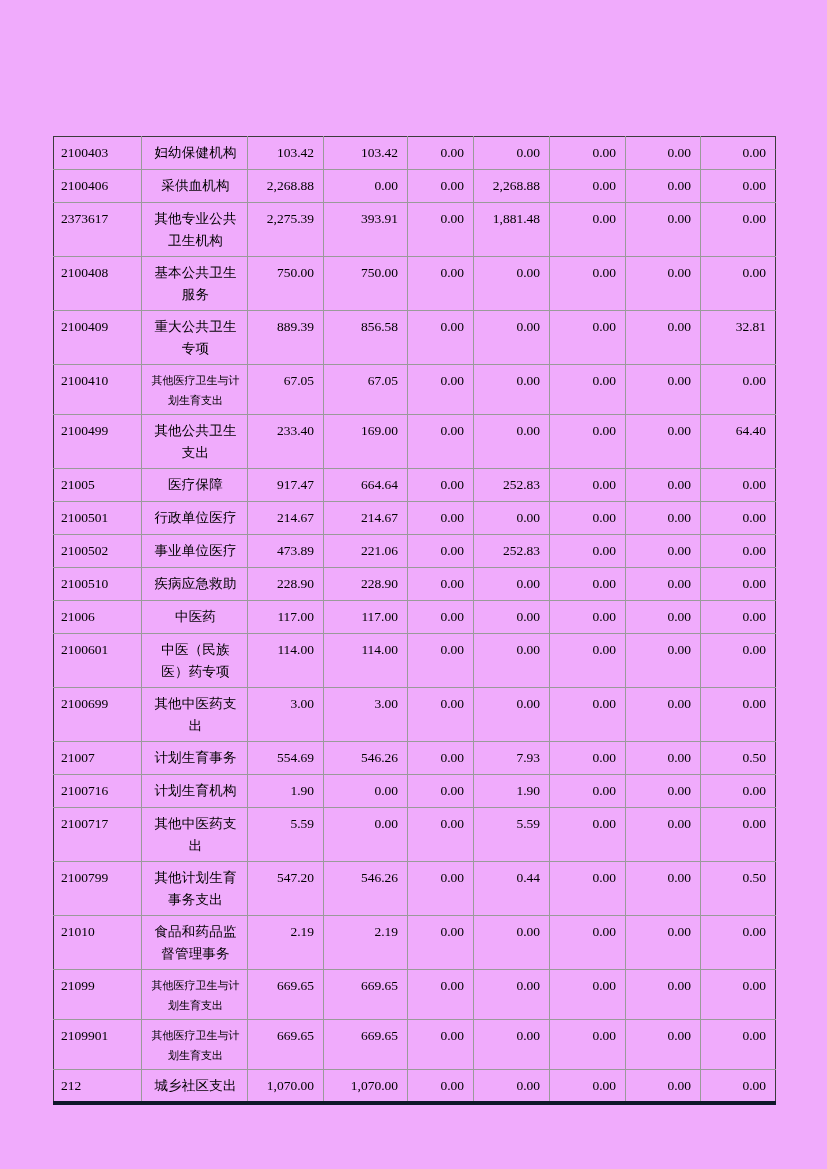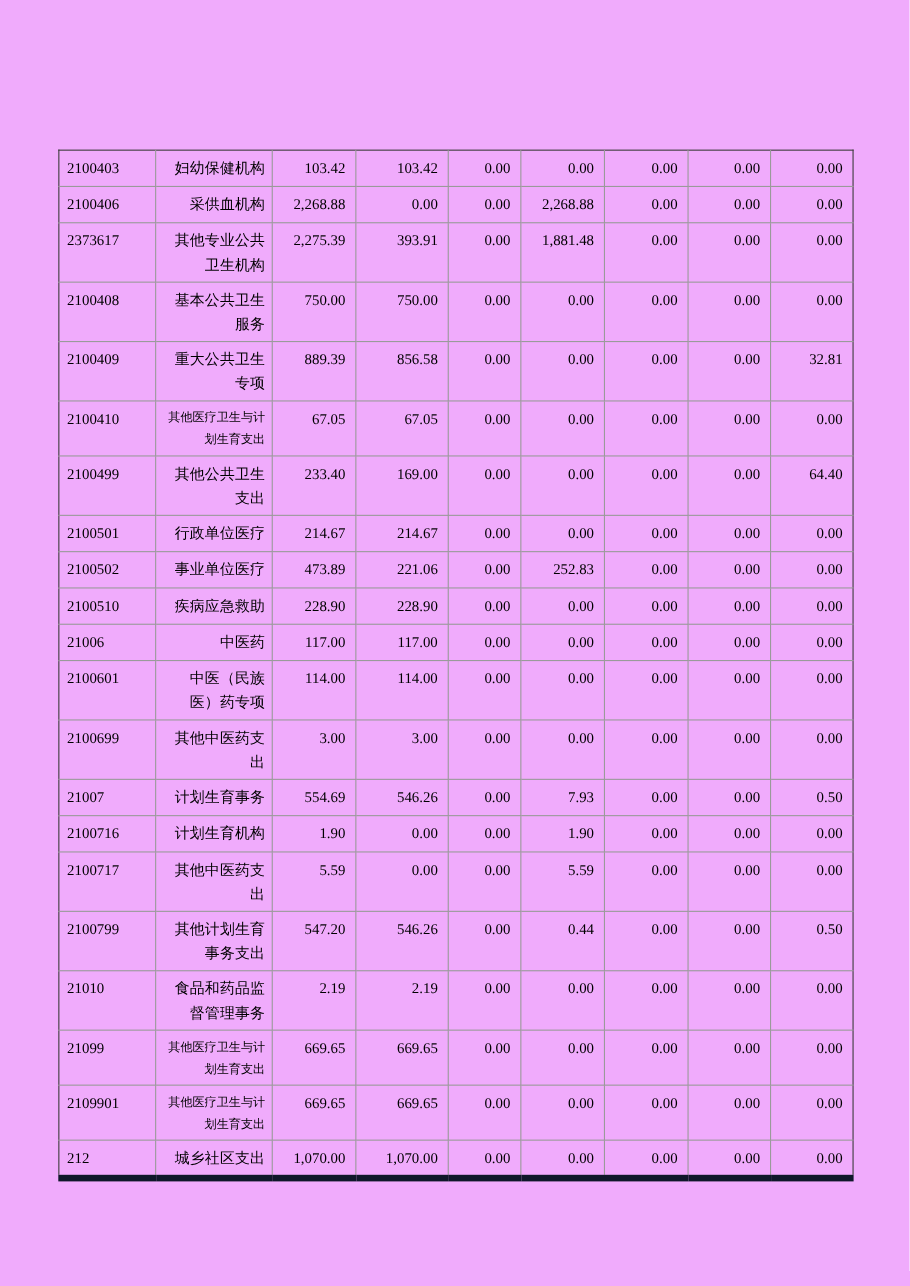--- a/index.html
+++ b/index.html
@@ -52,34 +52,34 @@
     line-height: 22px;
     height: 33px;
     box-sizing: border-box;
   }
 
   
   #budget-table {
     border: 1px solid #3c3c3c;
   }
   #budget-table tr:first-child td { border-top: 1px solid #3c3c3c; }
-  #budget-table tr:last-child td  { border-bottom: 6px solid #0f172a; }
+  #budget-table tr:last-child td  { border-bottom: 4px solid #0f172a; }
   #budget-table td:first-child    { border-left: 1px solid #3c3c3c; }
   #budget-table td:last-child     { border-right: 1px solid #3c3c3c; }
 
   .cell-inner {
     padding: 5px 6px 4px 6px;
   }
 
   td.code .cell-inner {
     text-align: left;
     padding-left: 7px;
   }
   td.name .cell-inner {
-    text-align: right;
+    text-align: center;
     padding-left: 8px;
     letter-spacing: 0.2px;
   }
   td.num .cell-inner {
     text-align: right;
     padding-right: 9px;
   }
 
   
   tr.two-line td { height: 56px; }
@@ -309,20 +309,49 @@
           </td>
           <td class="num">
             <div class="cell-inner num-txt">0.00</div>
           </td>
           <td class="num">
             <div class="cell-inner num-txt">64.40</div>
           </td>
         </tr>
         <tr>
           <td class="code">
+            <div class="cell-inner">21005</div>
+          </td>
+          <td class="name">
+            <div class="cell-inner">医疗保障</div>
+          </td>
+          <td class="num">
+            <div class="cell-inner num-txt">917.47</div>
+          </td>
+          <td class="num">
+            <div class="cell-inner num-txt">664.64</div>
+          </td>
+          <td class="num">
+            <div class="cell-inner num-txt">0.00</div>
+          </td>
+          <td class="num">
+            <div class="cell-inner num-txt">252.83</div>
+          </td>
+          <td class="num">
+            <div class="cell-inner num-txt">0.00</div>
+          </td>
+          <td class="num">
+            <div class="cell-inner num-txt">0.00</div>
+          </td>
+          <td class="num">
+            <div class="cell-inner num-txt">0.00</div>
+          </td>
+        </tr>
+        <tr>
+          <td class="code">
             <div class="cell-inner">2100501</div>
           </td>
           <td class="name">
             <div class="cell-inner">行政单位医疗</div>
           </td>
           <td class="num">
             <div class="cell-inner num-txt">214.67</div>
           </td>
           <td class="num">
             <div class="cell-inner num-txt">214.67</div>

